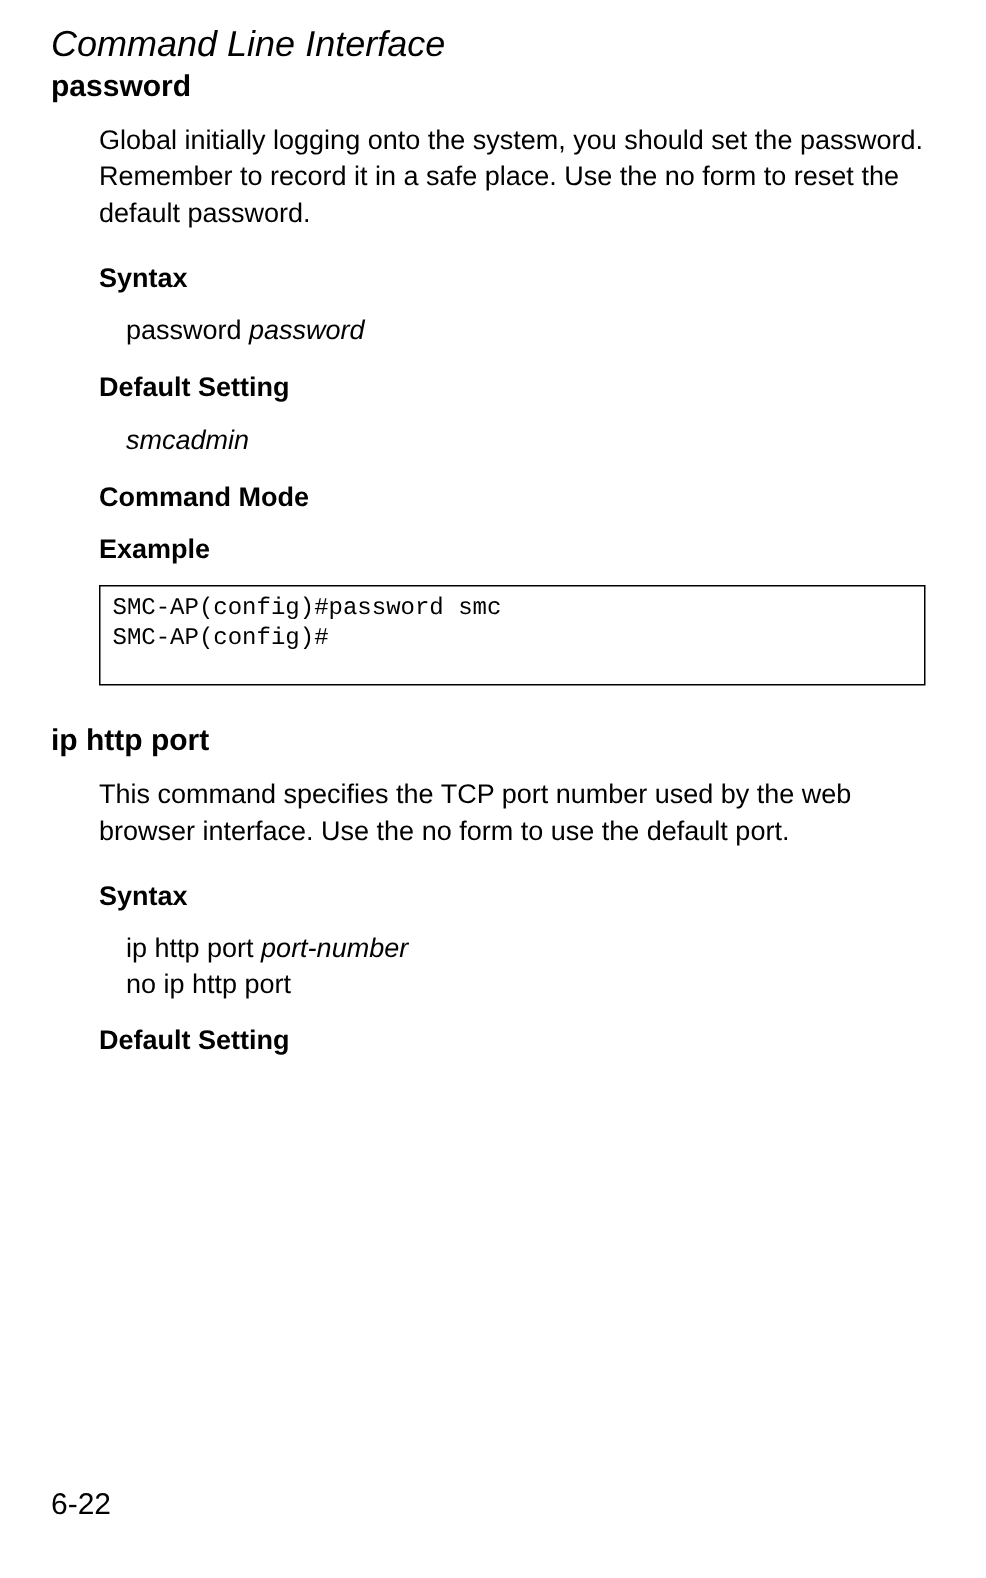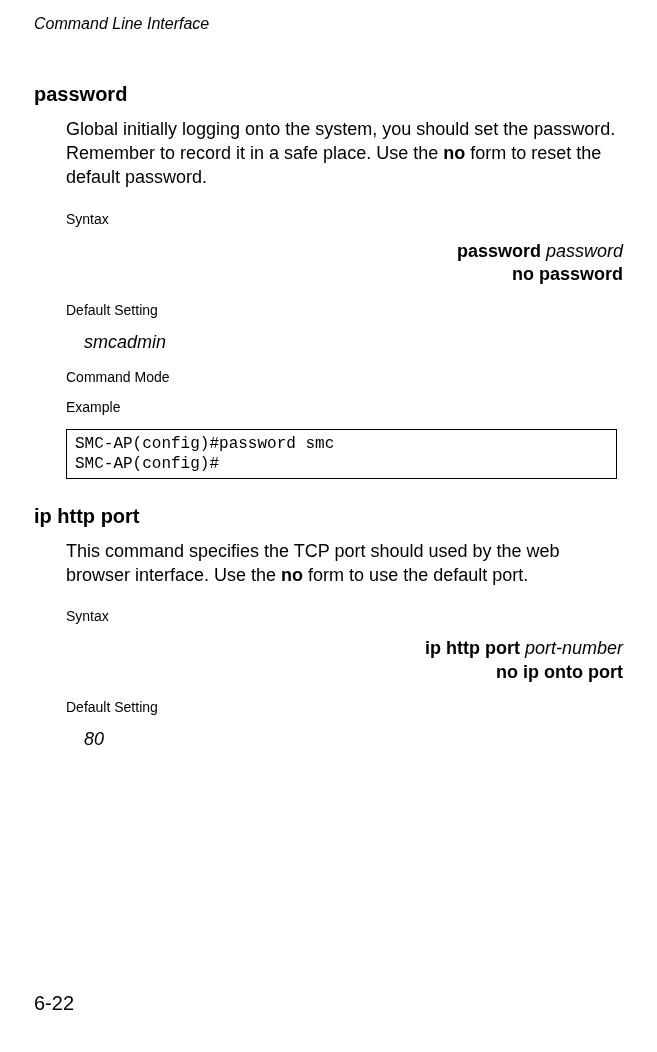--- a/index.html
+++ b/index.html
@@ -13,62 +13,60 @@
     width: 657px;
     height: 1052px;
     box-sizing: border-box;
     position: relative;
   }
   .page {
     padding: 14px 34px 0 34px;
   }
   .running-header {
     font-style: italic;
-    font-size: 16px;
-    margin-bottom: 46px;
+    font-size: 24px;
   }
   .section-heading {
     font-weight: bold;
     font-size: 20px;
     margin: 0 0 10px 0;
   }
   .intro-para {
     margin: 0 0 20px 32px;
     font-size: 18px;
     line-height: 1.35;
   }
   .sub-heading {
-    font-weight: normal;
+    font-weight: bold;
     margin: 0 0 12px 32px;
-    font-size: 14px;
+    font-size: 18px;
   }
   .syntax-block {
     margin: 0 0 14px 50px;
     font-size: 18px;
-    text-align: right;
   }
   .syntax-line {
     display: block;
   }
-  .bold { font-weight: bold; }
+  .bold { font-weight: normal; }
   .italic { font-style: italic; }
   .param-block {
     margin: 0 0 14px 68px;
     font-size: 18px;
     line-height: 1.35;
   }
   .value-block {
     margin: 0 0 14px 50px;
     font-size: 18px;
     font-style: italic;
   }
   .example-box {
     margin: 0 6px 24px 32px;
     border: 1px solid #000;
-    padding: 4px 8px 4px 8px;
+    padding: 4px 8px 21px 8px;
     font-family: "Courier New", Courier, monospace;
     font-size: 16px;
     white-space: pre;
     line-height: 1.25;
   }
   .page-number {
     position: absolute;
     bottom: 36px;
     left: 34px;
     font-size: 20px;
@@ -84,43 +82,41 @@
 
   <p class="intro-para">
     <span>Global initially logging onto the system, you should set the password. Remember to record it in a safe place. Use the </span><span class="bold">no</span><span> form to reset the default password.</span>
   </p>
 
   <div class="sub-heading">Syntax</div>
   <div class="syntax-block">
     <span class="syntax-line">
       <span class="bold">password </span><span class="italic">password</span>
     </span>
-    <span class="syntax-line bold">no password</span>
   </div>
 
   <div class="sub-heading">Default Setting</div>
   <div class="value-block">smcadmin</div>
 
   <div class="sub-heading">Command Mode</div>
 
   <div class="sub-heading">Example</div>
   <div class="example-box">SMC-AP(config)#password smc
 SMC-AP(config)#</div>
 
   <div class="section-heading">ip http port</div>
 
   <p class="intro-para">
-    <span>This command specifies the TCP port should used by the web browser interface. Use the </span><span class="bold">no</span><span> form to use the default port.</span>
+    <span>This command specifies the TCP port number used by the web browser interface. Use the </span><span class="bold">no</span><span> form to use the default port.</span>
   </p>
 
   <div class="sub-heading">Syntax</div>
   <div class="syntax-block">
     <span class="syntax-line">
       <span class="bold">ip http port </span><span class="italic">port-number</span>
     </span>
-    <span class="syntax-line bold">no ip onto port</span>
+    <span class="syntax-line bold">no ip http port</span>
   </div>
 
   <div class="sub-heading">Default Setting</div>
-  <div class="value-block">80</div>
 </div>
 
 <div class="page-number">6-22</div>
 
 </body></html>

